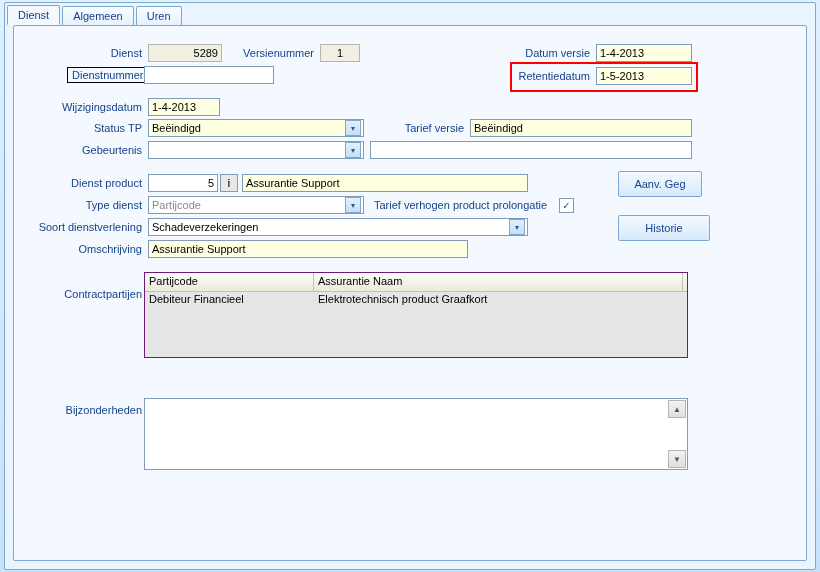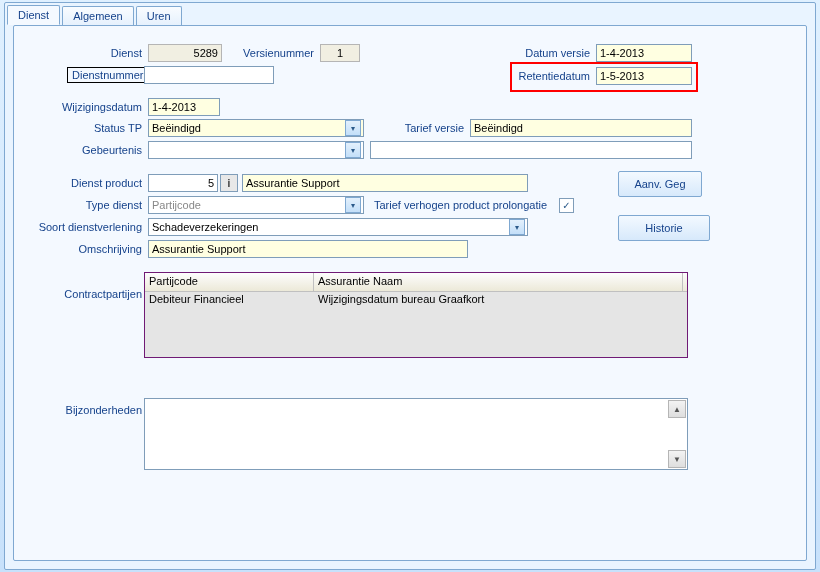--- a/index.html
+++ b/index.html
@@ -289,21 +289,21 @@
     <div class="row" style="left:0;top:262px;">
       <div class="lbl" style="width:128px;">Contractpartijen</div>
     </div>
     <div class="table" style="left:130px;top:246px;width:542px;height:84px;">
       <div class="table-head">
         <div class="th" style="width:160px;">Partijcode</div>
         <div class="th" style="width:360px;">Assurantie Naam</div>
       </div>
       <div class="trow">
         <div class="td" style="width:160px;">Debiteur Financieel</div>
-        <div class="td" style="width:360px;">Wijzigingsdatum bureau Graafkort</div>
+        <div class="td" style="width:360px;">Elektrotechnisch product Graafkort</div>
       </div>
     </div>
 
     <div class="row" style="left:0;top:378px;">
       <div class="lbl" style="width:128px;">Bijzonderheden</div>
     </div>
     <div class="multiline" style="left:130px;top:372px;width:542px;height:70px;">
       <div class="scroll-up">▲</div>
       <div class="scroll-down">▼</div>
     </div>

